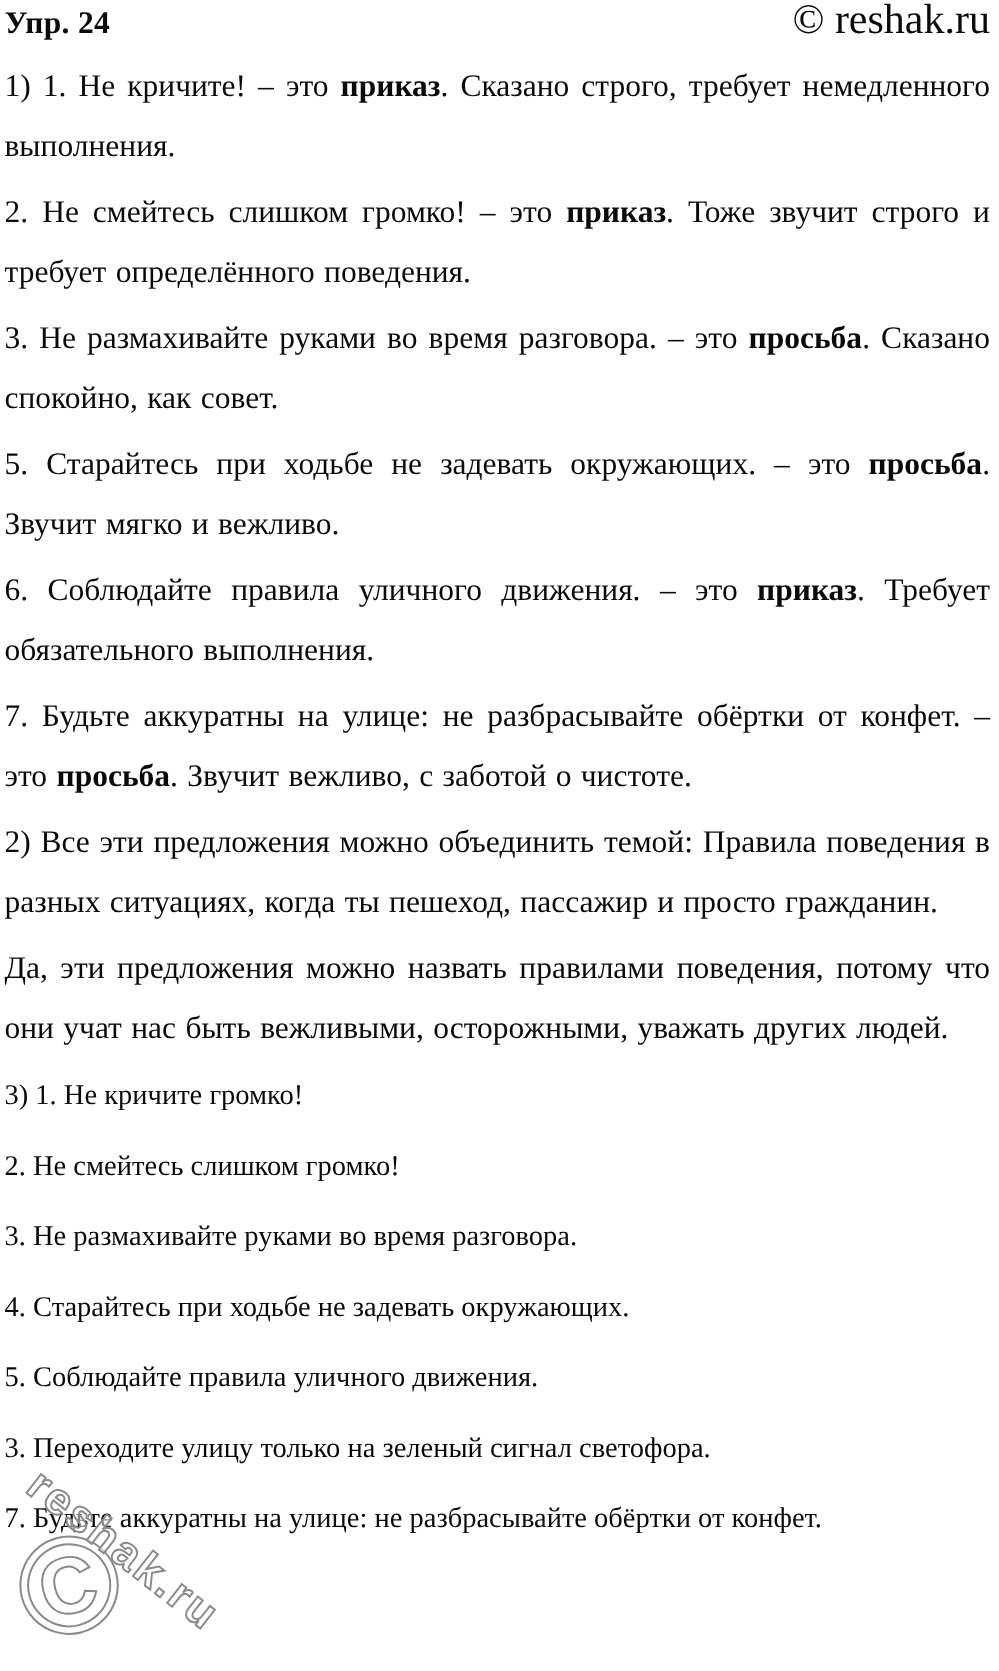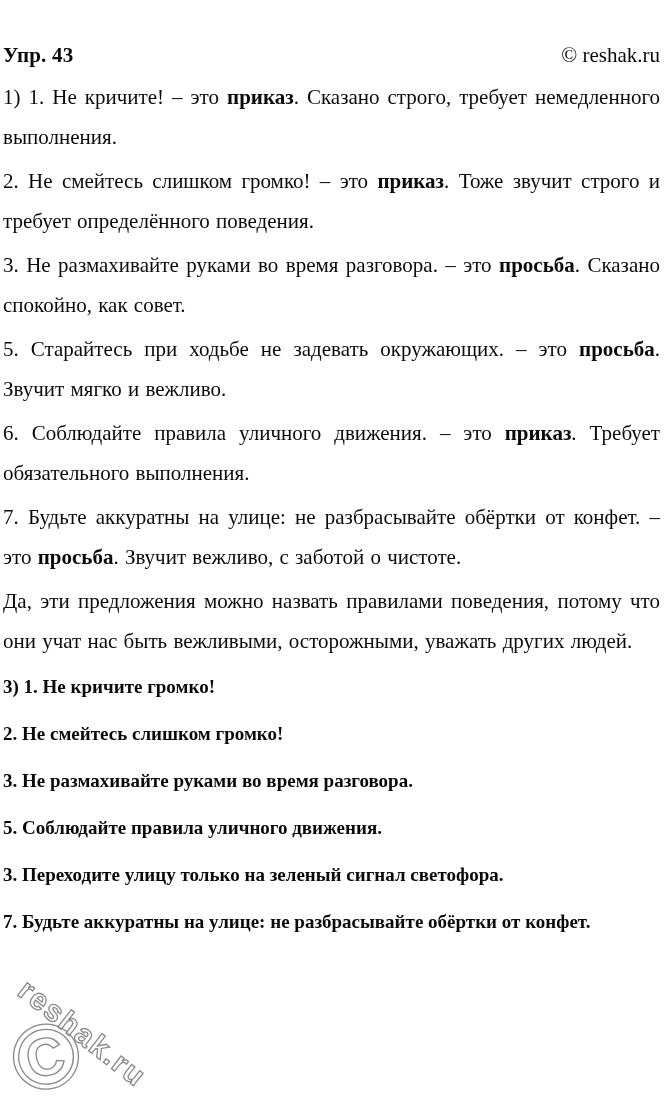--- a/index.html
+++ b/index.html
@@ -23,37 +23,35 @@
     align-items: baseline;
     line-height: 24px;
     margin-bottom: 10px;
   }
   .header .title {
     font-weight: bold;
     font-size: 21px;
     letter-spacing: 0.2px;
   }
   .header .copyright {
-    font-size: 21px;
-    margin-top: 41px;
+    font-size: 28px;
   }
   .para {
     font-size: 21px;
     line-height: 40px;
     text-align: justify;
     margin: 0 0 4px 0;
     word-spacing: 1px;
   }
   .para b { font-weight: bold; }
   #part3 { padding-top: 2px; }
   .item {
     font-size: 19px;
     line-height: 40px;
     margin: 0 0 7px 0;
-    font-weight: bold;
   }
   .watermark {
     position: absolute;
     left: 0;
     top: 958px;
     z-index: 2;
     overflow: visible;
     pointer-events: none;
   }
   .wm-text {
@@ -72,37 +70,39 @@
     fill: rgba(255,255,255,0.5);
     stroke: #8a8a8a;
     stroke-width: 1.3px;
   }
 </style>
 </head>
 <body>
 
 <div class="page">
   <div class="header">
-    <span class="title">Упр. 43</span>
+    <span class="title">Упр. 24</span>
     <span class="copyright">© reshak.ru</span>
   </div>
 
   <section id="part1">
       <p class="para"><span>1) 1. Не кричите! – это </span><b>приказ</b><span>. Сказано строго, требует немедленного выполнения.</span></p>
       <p class="para"><span>2. Не смейтесь слишком громко! – это </span><b>приказ</b><span>. Тоже звучит строго и требует определённого поведения.</span></p>
       <p class="para"><span>3. Не размахивайте руками во время разговора. – это </span><b>просьба</b><span>. Сказано спокойно, как совет.</span></p>
       <p class="para"><span>5. Старайтесь при ходьбе не задевать окружающих. – это </span><b>просьба</b><span>. Звучит мягко и вежливо.</span></p>
       <p class="para"><span>6. Соблюдайте правила уличного движения. – это </span><b>приказ</b><span>. Требует обязательного выполнения.</span></p>
       <p class="para"><span>7. Будьте аккуратны на улице: не разбрасывайте обёртки от конфет. – это </span><b>просьба</b><span>. Звучит вежливо, с заботой о чистоте.</span></p>
+      <p class="para"><span>2) Все эти предложения можно объединить темой: Правила поведения в разных ситуациях, когда ты пешеход, пассажир и просто гражданин.</span></p>
       <p class="para"><span>Да, эти предложения можно назвать правилами поведения, потому что они учат нас быть вежливыми, осторожными, уважать других людей.</span></p>
     </section>
   <section id="part3">
       <p class="item">3) 1. Не кричите громко!</p>
       <p class="item">2. Не смейтесь слишком громко!</p>
       <p class="item">3. Не размахивайте руками во время разговора.</p>
+      <p class="item">4. Старайтесь при ходьбе не задевать окружающих.</p>
       <p class="item">5. Соблюдайте правила уличного движения.</p>
       <p class="item">3. Переходите улицу только на зеленый сигнал светофора.</p>
       <p class="item">7. Будьте аккуратны на улице: не разбрасывайте обёртки от конфет.</p>
     </section>
 </div>
 
 <svg class="watermark" width="180" height="156" viewBox="0 0 180 156" aria-hidden="true">
   <text class="wm-symbol" x="12" y="130" transform="rotate(-14 48 98)">©</text>
   <text class="wm-text" x="16" y="36" transform="rotate(38 16 36)">reshak.ru</text>
 </svg>

